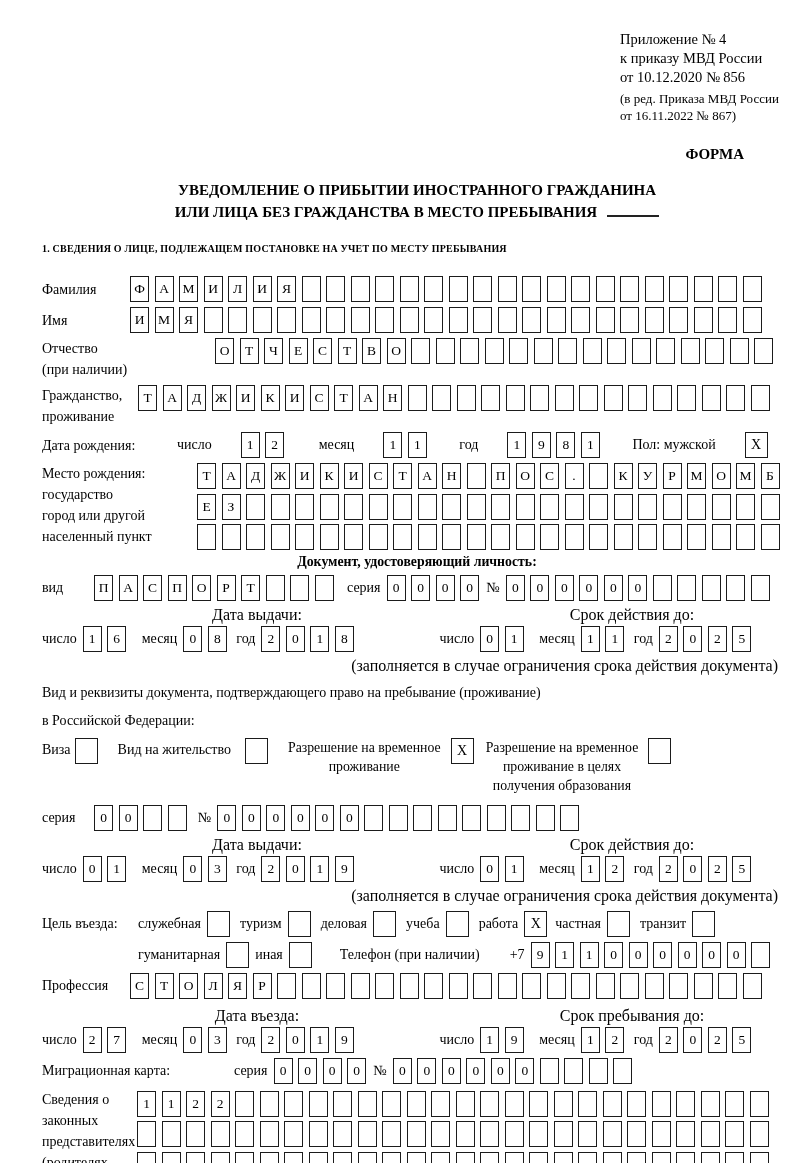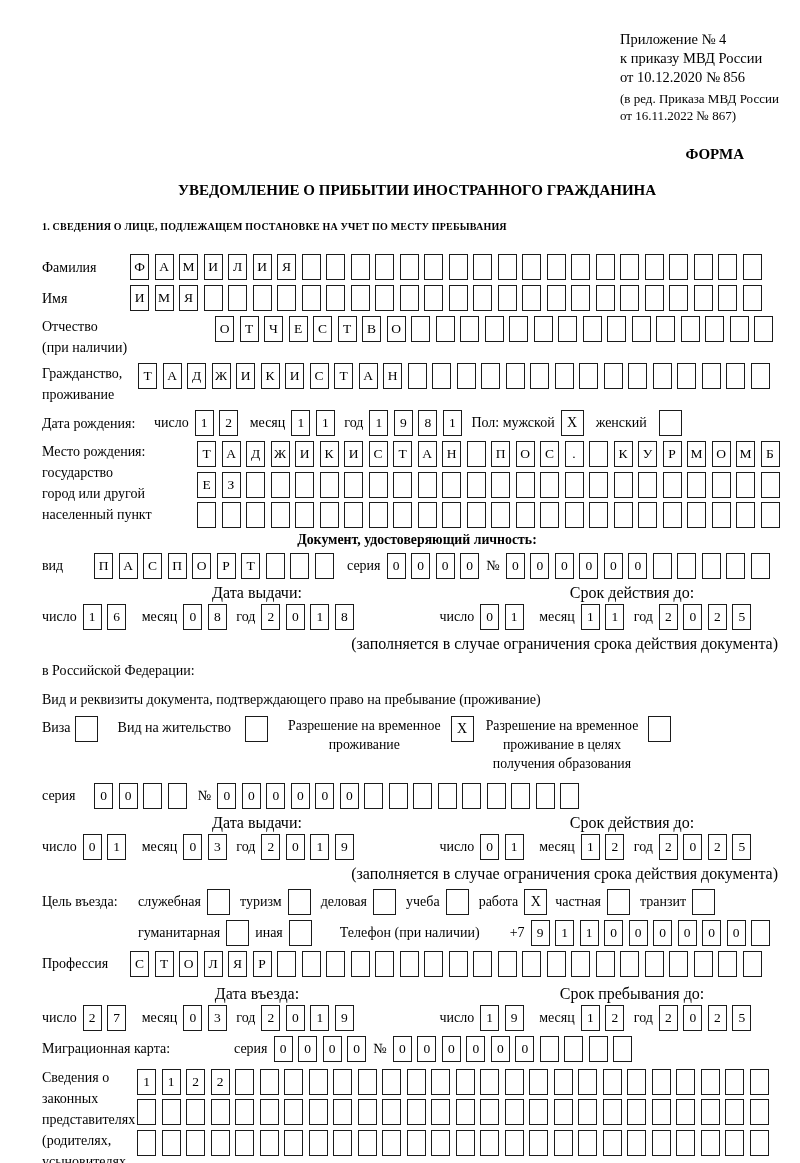--- a/index.html
+++ b/index.html
@@ -53,20 +53,21 @@
     <div>от 10.12.2020 № 856</div>
   </div>
   <div class="amendment">
     <div>(в ред. Приказа МВД России</div>
     <div>от 16.11.2022 № 867)</div>
   </div>
   <div class="forma">ФОРМА</div>
 
   <div class="title">
     <div>УВЕДОМЛЕНИЕ О ПРИБЫТИИ ИНОСТРАННОГО ГРАЖДАНИНА</div>
+    <div><span>ИЛИ ЛИЦА БЕЗ ГРАЖДАНСТВА В МЕСТО ПРЕБЫВАНИЯ</span><span class="title-underline"></span></div>
   </div>
 
   <div class="sec-heading">1. СВЕДЕНИЯ О ЛИЦЕ, ПОДЛЕЖАЩЕМ ПОСТАНОВКЕ НА УЧЕТ ПО МЕСТУ ПРЕБЫВАНИЯ</div>
 
   <div class="row">
     <span class="label w88">Фамилия</span>
     <span class="cells">
         <span class="cell">Ф</span>
         <span class="cell">А</span>
         <span class="cell">М</span>
@@ -188,21 +189,21 @@
         <span class="cell"></span>
         <span class="cell"></span>
         <span class="cell"></span>
         <span class="cell"></span>
         <span class="cell"></span>
         <span class="cell"></span>
         <span class="cell"></span>
       </span>
   </div>
 
-  <div class="row" style="margin-top:4px;">
+  <div class="row" style="margin-top:4px;gap:23px;">
     <span class="label" style="width:112px;">Дата рождения:</span>
     <span class="dlabel">число</span>
     <span class="cells">
         <span class="cell">1</span>
         <span class="cell">2</span>
       </span>
     <span class="dlabel" style="margin-left:6px;">месяц</span>
     <span class="cells">
         <span class="cell">1</span>
         <span class="cell">1</span>
@@ -390,22 +391,22 @@
       <span class="cells">
           <span class="cell">2</span>
           <span class="cell">0</span>
           <span class="cell">2</span>
           <span class="cell">5</span>
         </span>
     </span>
   </div>
   <div class="note">(заполняется в случае ограничения срока действия документа)</div>
 
+  <div class="plain" style="margin-bottom:4px;">Вид и реквизиты документа, подтверждающего право на пребывание (проживание)</div>
   <div class="plain" style="margin-bottom:5px;">в Российской Федерации:</div>
-  <div class="plain" style="margin-bottom:4px;">Вид и реквизиты документа, подтверждающего право на пребывание (проживание)</div>
 
   <div class="row row-top">
     <span class="opt">
       <span class="plain">Виза</span>
       <span class="box" style="margin-left:4px;"></span>
     </span>
     <span class="gap20"></span>
     <span class="opt">
       <span class="plain">Вид на жительство</span>
       <span class="box" style="margin-left:14px;"></span>

